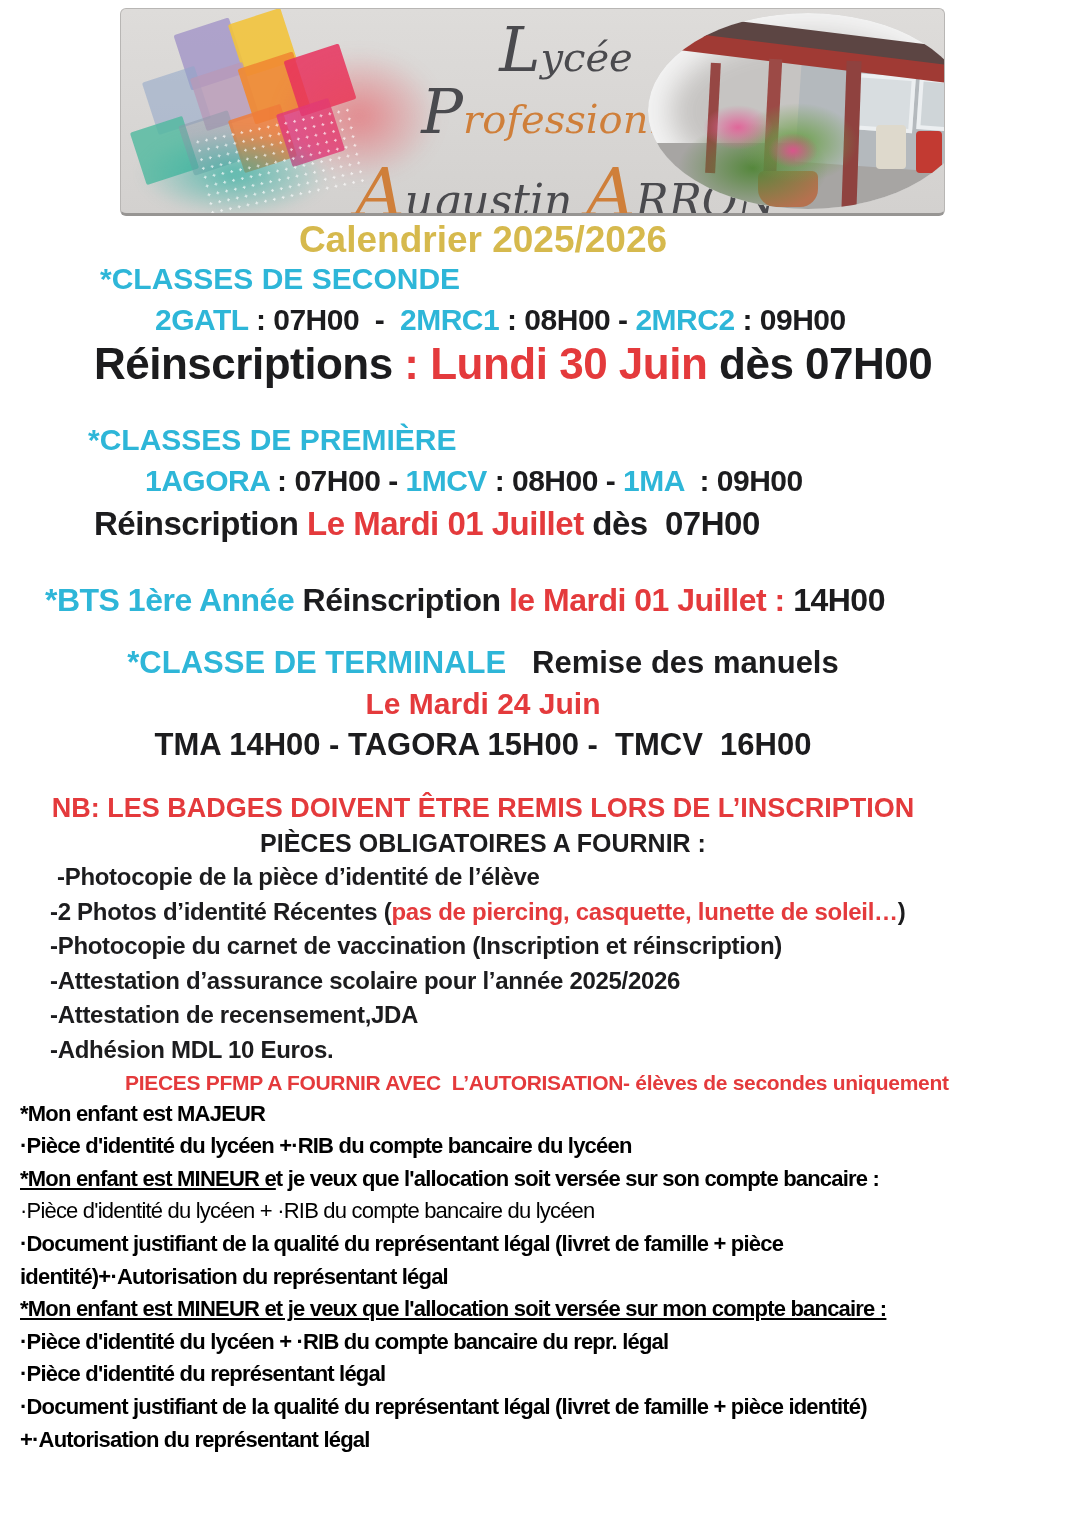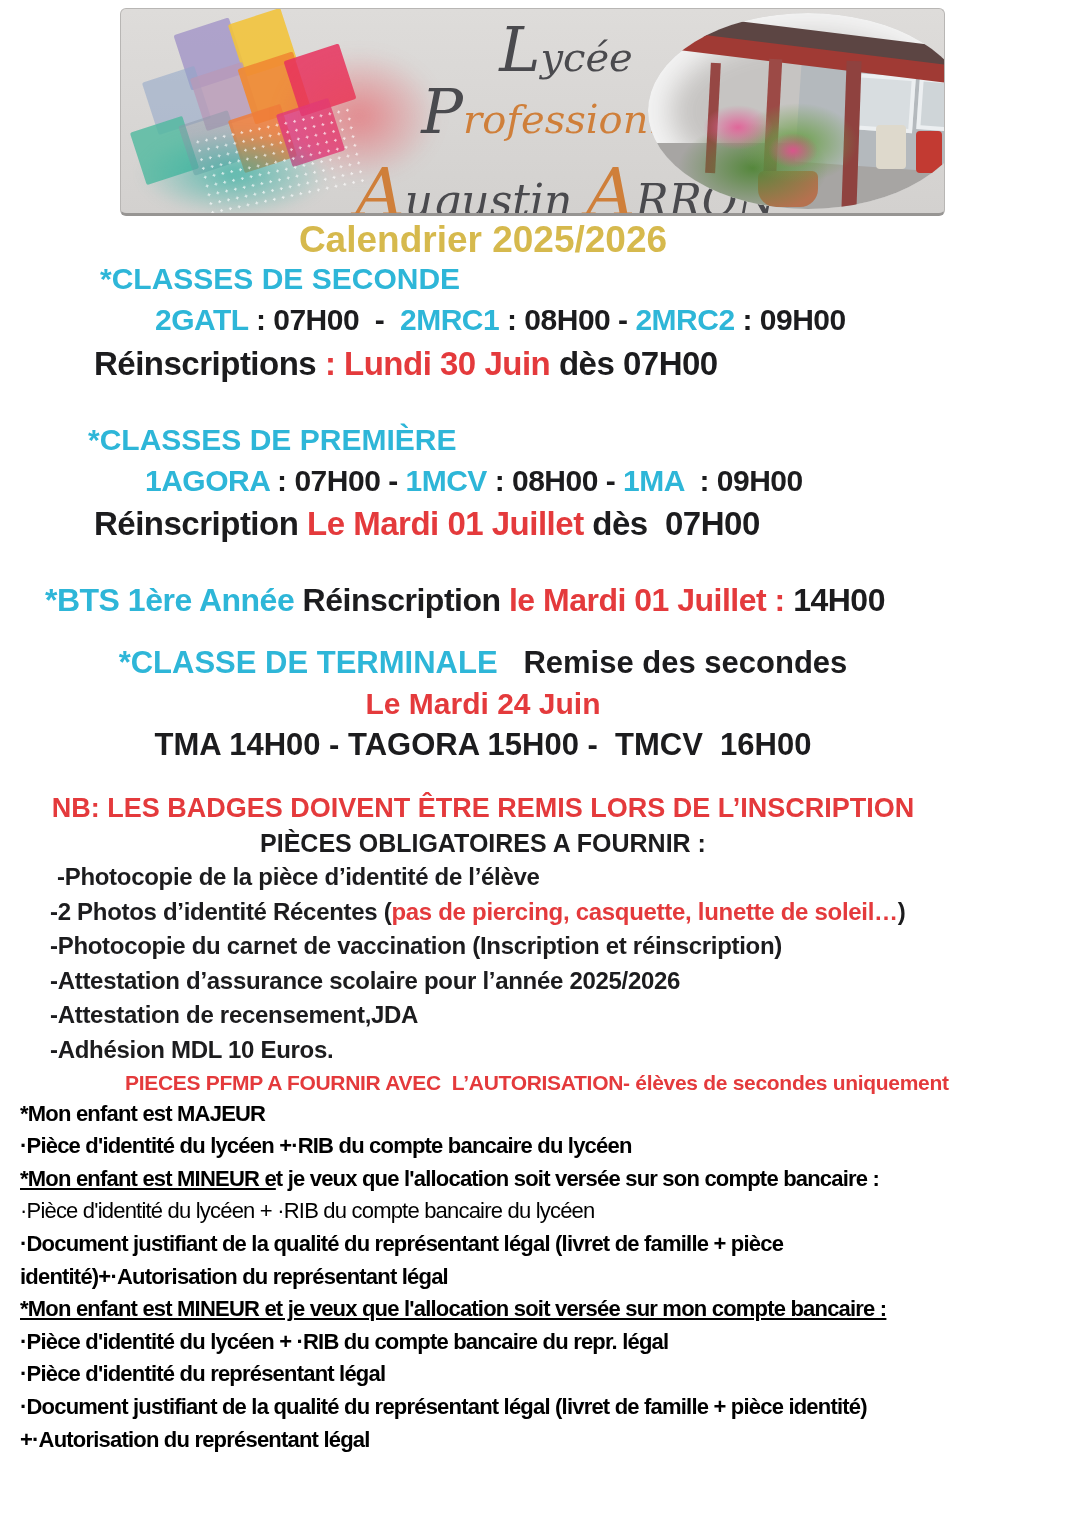--- a/index.html
+++ b/index.html
@@ -66,21 +66,21 @@
   .ph-fl1{left:55px;top:92px;width:70px;height:45px;border-radius:50%;
     background:radial-gradient(closest-side,#e0679a,rgba(224,103,154,0));}
   .ph-fl2{left:120px;top:120px;width:50px;height:35px;border-radius:50%;
     background:radial-gradient(closest-side,#d9558c,rgba(217,85,140,0));}
 
   
   .content{position:absolute;left:0;top:212px;width:966px;}
   .title{ text-align:center;font-size:37px;line-height:40px;margin-top:8px;color:var(--gold,#d6b94d);}
   .l-sec-h{margin-left:100px;font-size:30px;line-height:38px;}
   .l-sec-t{margin-left:155px;font-size:30px;line-height:44px;letter-spacing:-.5px;}
-  .l-sec-r{margin-left:94px;font-size:33px;line-height:44px;letter-spacing:-.5px;}
+  .l-sec-r{margin-left:94px;font-size:44px;line-height:44px;letter-spacing:-.5px;}
   .l-pre-h{margin-left:88px;font-size:30px;line-height:40px;margin-top:34px;}
   .l-pre-t{margin-left:145px;font-size:30px;line-height:42px;letter-spacing:-.5px;}
   .l-pre-r{margin-left:94px;font-size:33px;line-height:44px;letter-spacing:-.5px;}
   .l-bts{margin-left:45px;font-size:32px;line-height:44px;margin-top:32px;letter-spacing:-.5px;}
   .l-term{text-align:center;font-size:31px;line-height:42px;margin-top:20px;}
   .l-term-date{text-align:center;font-size:30px;line-height:40px;}
   .l-term-times{text-align:center;font-size:31px;line-height:42px;}
   .l-nb{text-align:center;font-size:27px;line-height:36px;margin-top:24px;color:var(--red,#e43a3c);}
   .l-pieces-h{text-align:center;font-size:25px;line-height:34px;}
   .l-pieces-h span{}
@@ -144,21 +144,21 @@
   <div class="line l-sec-h"><span style="color: rgb(46, 182, 216);">*CLASSES DE SECONDE</span></div>
   <div class="line l-sec-t"><span style="color: rgb(46, 182, 216);">2GATL</span><span> : 07H00  -  </span><span style="color: rgb(46, 182, 216);">2MRC1</span><span> : 08H00 - </span><span style="color: rgb(46, 182, 216);">2MRC2</span><span> : 09H00</span></div>
   <div class="line l-sec-r"><span>Réinscriptions </span><span style="color: rgb(228, 58, 60);">: Lundi 30 Juin </span><span>dès 07H00</span></div>
 
   <div class="line l-pre-h"><span style="color: rgb(46, 182, 216);">*CLASSES DE PREMIÈRE</span></div>
   <div class="line l-pre-t"><span style="color: rgb(46, 182, 216);">1AGORA</span><span> : 07H00 - </span><span style="color: rgb(46, 182, 216);">1MCV</span><span> : 08H00 - </span><span style="color: rgb(46, 182, 216);">1MA</span><span>  : 09H00</span></div>
   <div class="line l-pre-r"><span>Réinscription </span><span style="color: rgb(228, 58, 60);">Le Mardi 01 Juillet </span><span>dès  07H00</span></div>
 
   <div class="line l-bts"><span style="color: rgb(46, 182, 216);">*BTS 1ère Année </span><span>Réinscription </span><span style="color: rgb(228, 58, 60);">le Mardi 01 Juillet : </span><span>14H00</span></div>
 
-  <div class="line l-term"><span style="color: rgb(46, 182, 216);">*CLASSE DE TERMINALE</span><span>   Remise des secondes</span></div>
+  <div class="line l-term"><span style="color: rgb(46, 182, 216);">*CLASSE DE TERMINALE</span><span>   Remise des manuels</span></div>
   <div class="line l-term-date"><span style="color: rgb(228, 58, 60);">Le Mardi 24 Juin</span></div>
   <div class="line l-term-times"><span>TMA 14H00 - TAGORA 15H00 -  TMCV  16H00</span></div>
 
   <div class="line l-nb">NB: LES BADGES DOIVENT ÊTRE REMIS LORS DE L’INSCRIPTION</div>
 
   <div class="line l-pieces-h"><span>PIÈCES OBLIGATOIRES A FOURNIR :</span></div>
 
   <div class="doc-list">
     <div class="line doc-item ind"><span>-Photocopie de la pièce d’identité de l’élève</span></div>
     <div class="line doc-item"><span>-2 Photos d’identité Récentes (</span><span style="color: rgb(228, 58, 60);">pas de piercing, casquette, lunette de soleil…</span><span>)</span></div>

